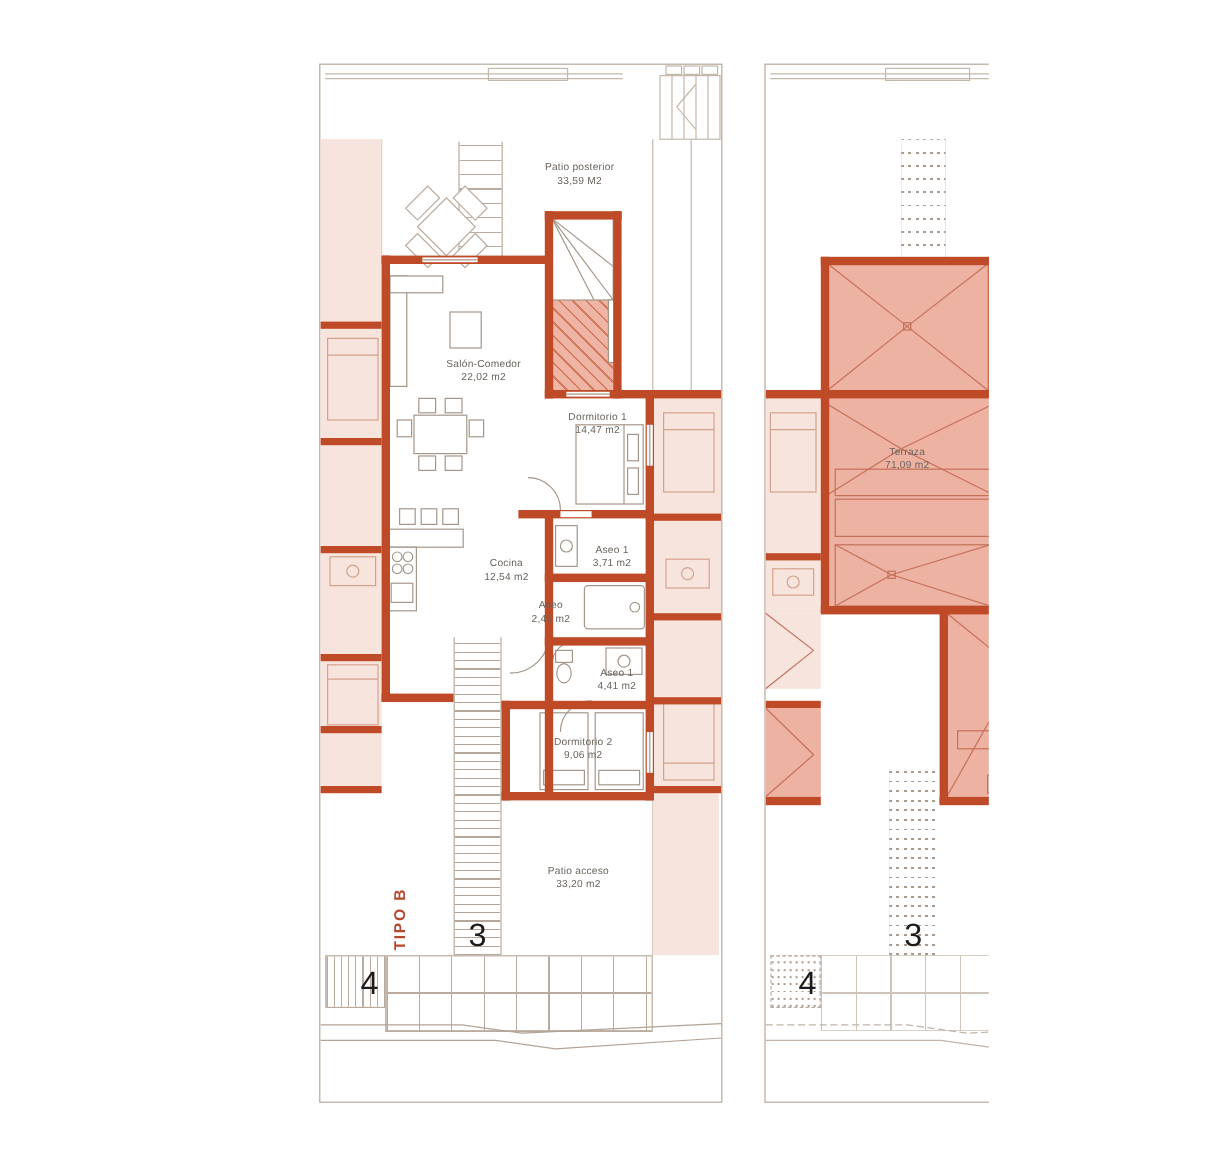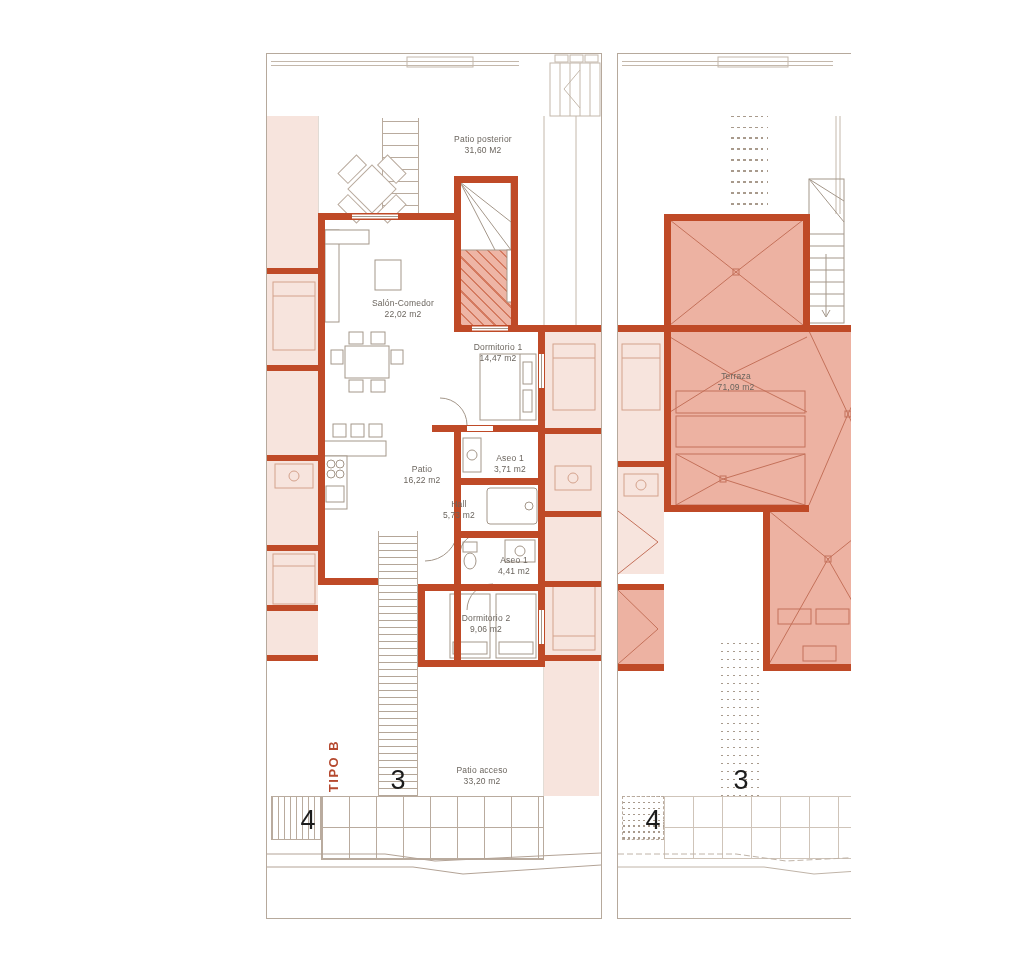--- a/index.html
+++ b/index.html
@@ -1,20 +1,20 @@
 <!DOCTYPE html>
 <html><head>
 <meta charset="utf-8">
 <style>
   html,body{margin:0;padding:0;background:#ffffff;}
   #stage{position:relative;width:824px;height:979px;background:#fff;overflow:hidden;
-         font-family:"Liberation Sans",sans-serif;padding-left:27px;}
+         font-family:"Liberation Sans",sans-serif;}
   .panel{position:absolute;top:53px;height:866px;background:#fff;border:1px solid #b6a99c;box-sizing:border-box;}
   #panel-left{left:266px;width:336px;}
-  #panel-right{left:617px;width:331px;}
+  #panel-right{left:637px;width:331px;}
   .panel svg{position:absolute;left:0;top:0;}
   .hatch{position:absolute;box-sizing:border-box;}
   .deck-ladder{left:115px;top:64px;width:37px;height:100px;
     border-left:1px solid #b9ab9e;border-right:1px solid #b9ab9e;
     background:repeating-linear-gradient(0deg,#b9ab9e 0 1px,transparent 1px 12px);}
   .walkway{left:111px;top:477px;width:40px;height:265px;
     border-left:1px solid #b9ab9e;border-right:1px solid #b9ab9e;
     background:repeating-linear-gradient(0deg,#b4a698 0 1px,transparent 1px 7px);}
   .stair-red{left:193px;top:196px;width:51px;height:75px;background:#eeb5a5;
     background-image:repeating-linear-gradient(45deg,rgba(191,74,39,.55) 0 1.5px,transparent 1.5px 8px);}
@@ -199,51 +199,51 @@
       </g>
 
       <g stroke="#b3a396" fill="none">
         <path d="M0 800 L118 800 L168 807 L334 799"></path>
         <path d="M0 813 L146 813 L196 820 L334 811"></path>
       </g>
     </svg>
 
     <div class="lbl" style="left:216px;top:80px">
       <span style="display:block">Patio posterior</span>
-      <span style="display:block">31,60 M2</span>
+      <span style="display:block">33,59 M2</span>
     </div>
     <div class="lbl" style="left:136px;top:244px">
       <span style="display:block">Salón-Comedor</span>
       <span style="display:block">22,02 m2</span>
     </div>
     <div class="lbl" style="left:231px;top:288px">
       <span style="display:block">Dormitorio 1</span>
       <span style="display:block">14,47 m2</span>
     </div>
     <div class="lbl" style="left:155px;top:410px">
-      <span style="display:block">Patio</span>
-      <span style="display:block">16,22 m2</span>
+      <span style="display:block">Cocina</span>
+      <span style="display:block">12,54 m2</span>
     </div>
     <div class="lbl" style="left:243px;top:399px">
       <span style="display:block">Aseo 1</span>
       <span style="display:block">3,71 m2</span>
     </div>
     <div class="lbl" style="left:192px;top:445px">
-      <span style="display:block">Hall</span>
-      <span style="display:block">5,73 m2</span>
+      <span style="display:block">Aseo</span>
+      <span style="display:block">2,45 m2</span>
     </div>
     <div class="lbl" style="left:247px;top:501px">
       <span style="display:block">Aseo 1</span>
       <span style="display:block">4,41 m2</span>
     </div>
     <div class="lbl" style="left:219px;top:559px">
       <span style="display:block">Dormitorio 2</span>
       <span style="display:block">9,06 m2</span>
     </div>
-    <div class="lbl" style="left:215px;top:711px">
+    <div class="lbl" style="left:215px;top:666px">
       <span style="display:block">Patio acceso</span>
       <span style="display:block">33,20 m2</span>
     </div>
     <div class="tipo" style="left:66px;top:712px">TIPO B</div>
     <div class="num" style="left:131px;top:726px">3</div>
     <div class="num" style="left:41px;top:766px">4</div>
   </div>
 
   <div class="panel" id="panel-right">
 

